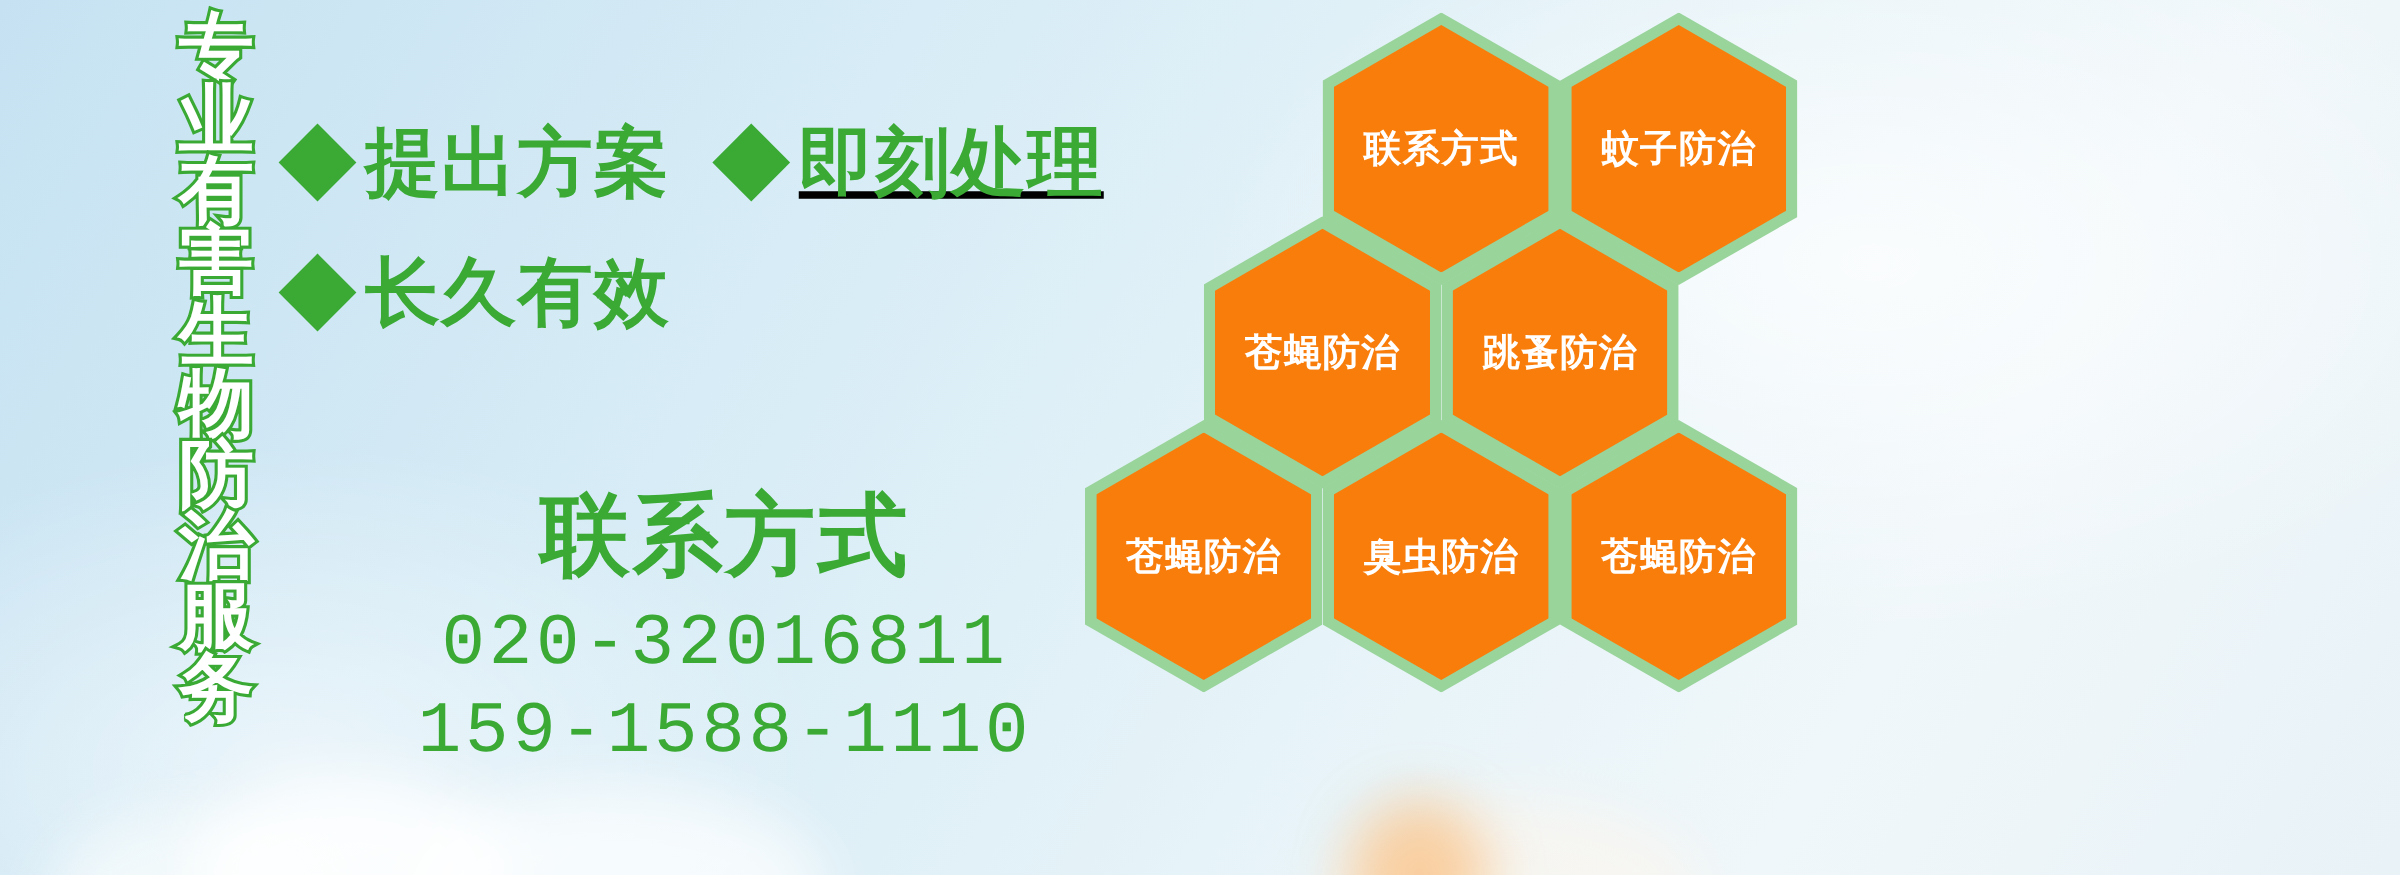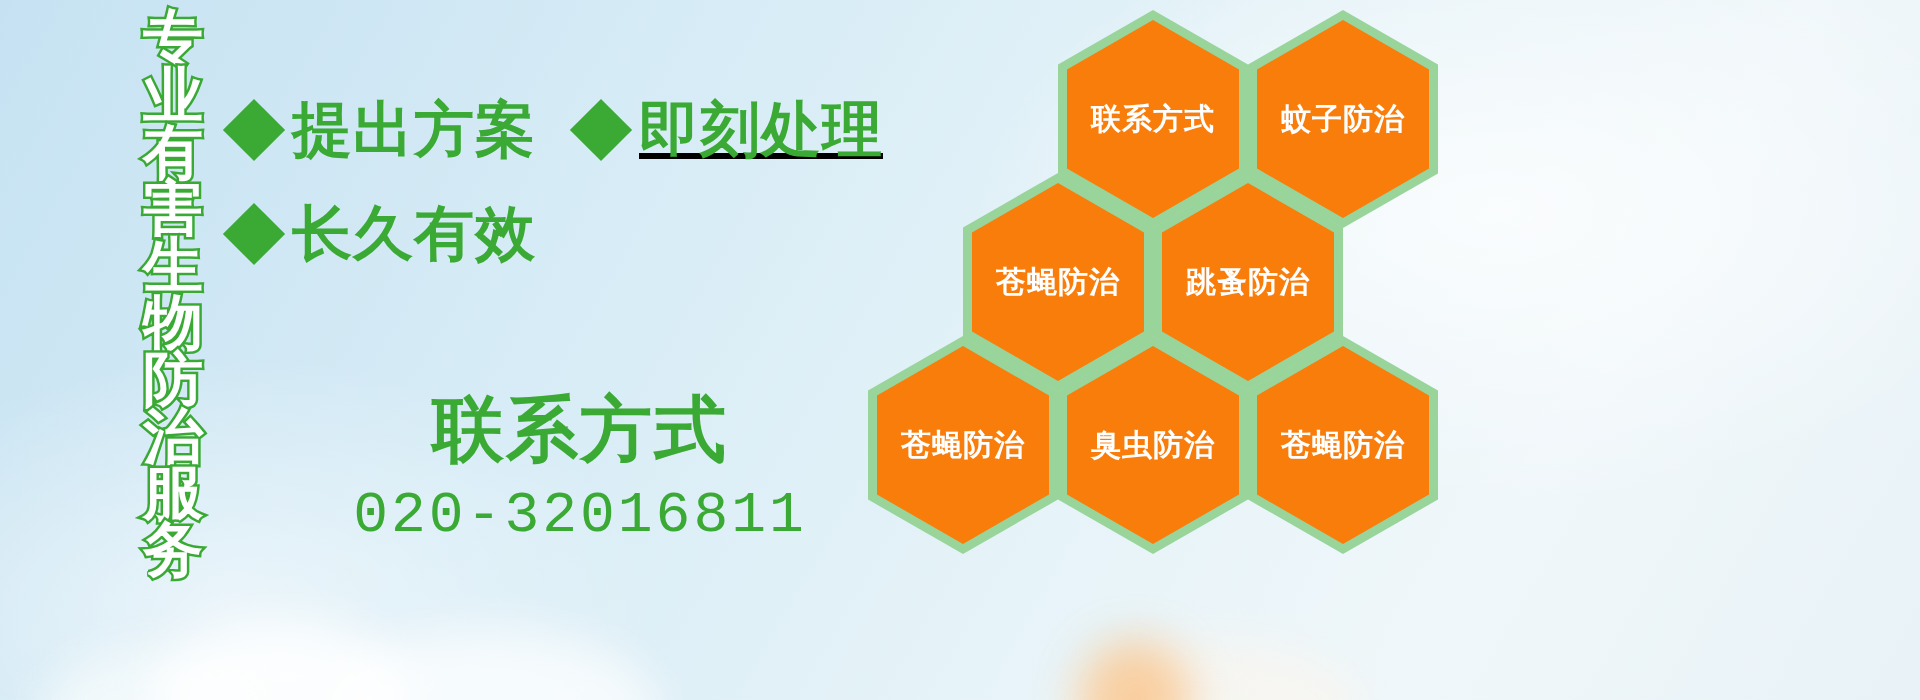--- a/index.html
+++ b/index.html
@@ -183,20 +183,21 @@
       <div class="feature-item">
         <span class="diamond-icon"></span>
         <span class="feature-label">长久有效</span>
       </div>
     </div>
   </div>
 
   <div id="contact">
     <div id="contact-title">联系方式</div>
     <div class="contact-phone">020-32016811</div>
+    <div class="contact-phone">159-1588-1110</div>
   </div>
 
   <div id="honeycomb">
     <div class="hex r1c2">
       <div class="hex-inner">
         <span class="hex-label">联系方式</span>
       </div>
     </div>
     <div class="hex r1c3">
       <div class="hex-inner">

